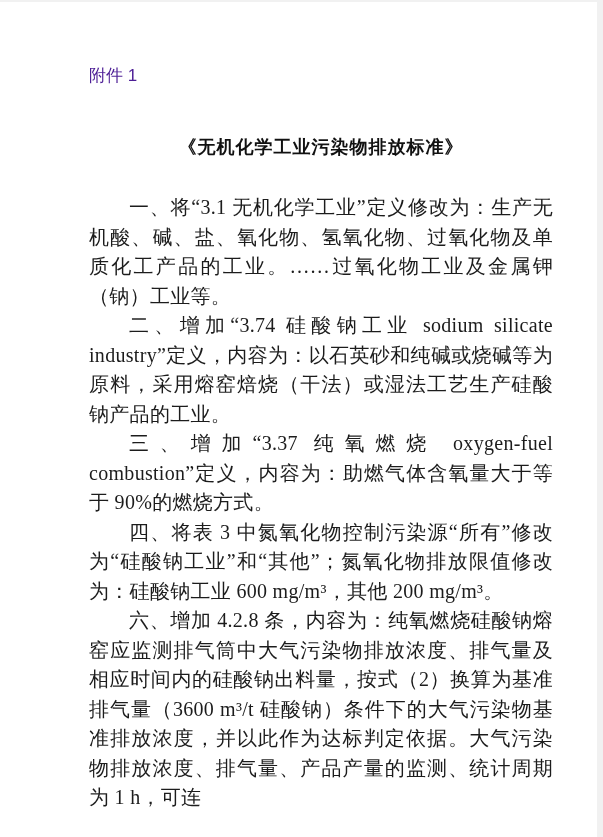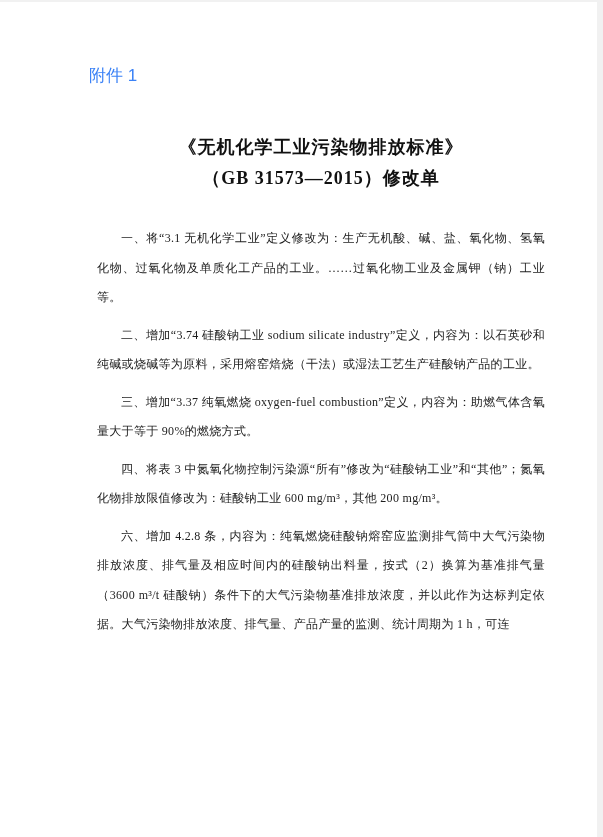--- a/index.html
+++ b/index.html
@@ -20,41 +20,41 @@
     box-sizing: border-box;
     padding-top: 62px;
     color: #1c1c1c;
     font-family: "Liberation Serif", "DejaVu Serif", serif;
   }
   .attachment {
     margin-left: 89px;
     font-family: "Liberation Sans", "DejaVu Sans", sans-serif;
     font-size: 17px;
     line-height: 24px;
-    color: #3b82f6;
+    color: #4c1d95;
   }
   .title-block {
     margin-top: 44px;
     margin-left: 89px;
     width: 464px;
     text-align: center;
     font-weight: bold;
     font-size: 18px;
     line-height: 31px;
     letter-spacing: 1px;
     color: #111111;
   }
   .body-block {
     margin-top: 30px;
     margin-left: 89px;
     width: 464px;
   }
   .body-block p {
-    margin: 8px;
-    font-size: 12px;
+    margin: 0;
+    font-size: 20px;
     line-height: 29.5px;
     letter-spacing: 0.3px;
     text-align: justify;
     text-justify: inter-ideograph;
     text-indent: 2em;
     color: #1c1c1c;
   }
   .edge-strip {
     position: absolute;
     right: 0;
@@ -65,21 +65,20 @@
   }
 </style>
 </head>
 <body>
 
 <div class="page">
   <div class="attachment">附件 1</div>
 
   <div class="title-block">
     <div>《无机化学工业污染物排放标准》</div>
-    <div>（GB 31573—2015）修改单</div>
   </div>
 
   <div class="body-block">
     <p>一、将“3.1 无机化学工业”定义修改为：生产无机酸、碱、盐、氧化物、氢氧化物、过氧化物及单质化工产品的工业。……过氧化物工业及金属钾（钠）工业等。</p>
     <p>二、增加“3.74 硅酸钠工业 sodium silicate industry”定义，内容为：以石英砂和纯碱或烧碱等为原料，采用熔窑焙烧（干法）或湿法工艺生产硅酸钠产品的工业。</p>
     <p>三、增加“3.37 纯氧燃烧 oxygen-fuel combustion”定义，内容为：助燃气体含氧量大于等于 90%的燃烧方式。</p>
     <p>四、将表 3 中氮氧化物控制污染源“所有”修改为“硅酸钠工业”和“其他”；氮氧化物排放限值修改为：硅酸钠工业 600 mg/m³，其他 200 mg/m³。</p>
     <p>六、增加 4.2.8 条，内容为：纯氧燃烧硅酸钠熔窑应监测排气筒中大气污染物排放浓度、排气量及相应时间内的硅酸钠出料量，按式（2）换算为基准排气量（3600 m³/t 硅酸钠）条件下的大气污染物基准排放浓度，并以此作为达标判定依据。大气污染物排放浓度、排气量、产品产量的监测、统计周期为 1 h，可连</p>
   </div>
 </div>

